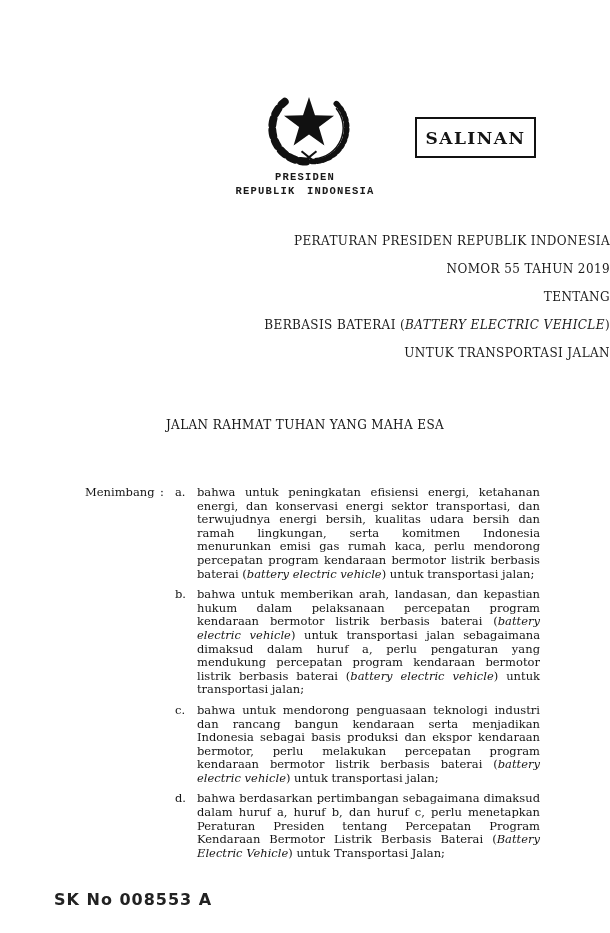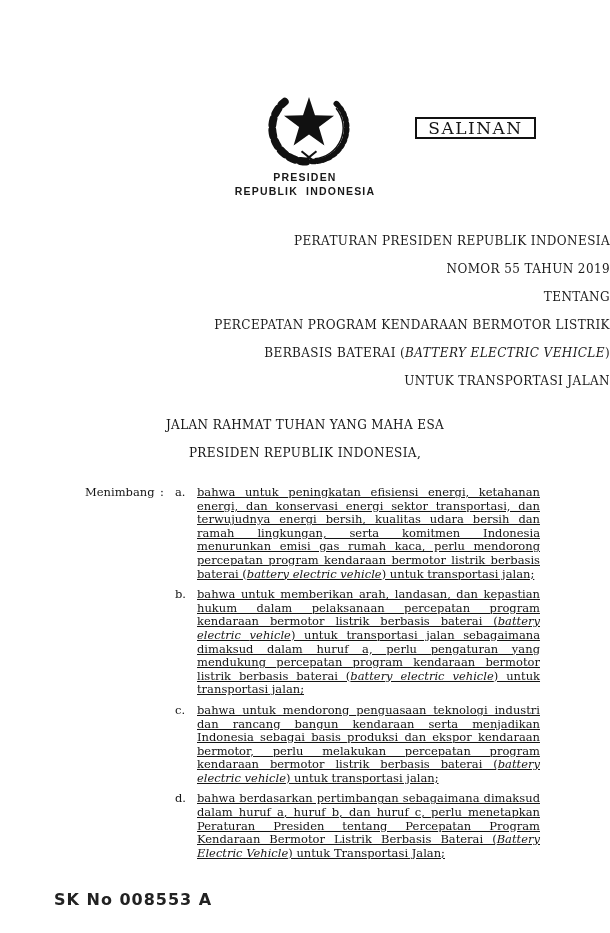--- a/index.html
+++ b/index.html
@@ -13,44 +13,44 @@
     color: #141414;
     font-family: "DejaVu Serif", "Liberation Serif", serif;
     overflow: hidden;
   }
   
   .salinan-box {
     position: absolute;
     left: 415px;
     top: 117px;
     width: 121px;
-    height: 22px;
+    height: 41px;
     border: 2.5px solid #111;
     display: flex;
     align-items: center;
     justify-content: center;
-    font-weight: normal;
+    font-weight: bold;
     font-size: 17px;
     letter-spacing: 1.5px;
     text-align: right;
   }
   .emblem {
     position: absolute;
     left: 253px;
     top: 84px;
     width: 112px;
     height: 84px;
   }
   .presiden-head {
     position: absolute;
     top: 170px;
     left: 0;
     width: 610px;
     text-align: center;
-    font-family: Liberation Sans, sans-serif;
+    font-family: Liberation Mono, monospace;
     font-weight: bold;
     font-size: 10.5px;
     line-height: 14px;
     letter-spacing: 1.2px;
     color: #191919;
   }
   .presiden-head .l2 { word-spacing: 4px; }
   
   .title-block {
     position: absolute;
@@ -86,21 +86,20 @@
   }
   .consider .label { width: 75px; flex: 0 0 75px; }
   .consider .colon { width: 15px; flex: 0 0 15px; }
   .consider .items { flex: 1; }
   .c-item { display: flex; margin-bottom: 7px; }
   .c-item .letter { width: 22px; flex: 0 0 22px; }
   .c-item .text {
     flex: 1;
     text-align: justify;
     text-align-last: left;
-    text-decoration: underline;
   }
   .continuation {
     position: absolute;
     top: 851px;
     left: 0;
     width: 540px;
     text-align: right;
     font-size: 12px;
   }
   .sk-number {
@@ -139,28 +138,26 @@
 
   <div class="presiden-head">
     <div class="l1">PRESIDEN</div>
     <div class="l2">REPUBLIK INDONESIA</div>
   </div>
 
   <div class="title-block">
     <div class="tline">PERATURAN PRESIDEN REPUBLIK INDONESIA</div>
     <div class="tline">NOMOR 55 TAHUN 2019</div>
     <div class="tline">TENTANG</div>
-    <div class="tline">PERCEPATAN PROGRAM KENDARAAN BERMOTOR LISTRIK</div>
     <div class="tline"><span>BERBASIS BATERAI (</span><span class="italic">BATTERY ELECTRIC VEHICLE</span><span>)</span></div>
     <div class="tline">UNTUK TRANSPORTASI JALAN</div>
   </div>
 
   <div class="preamble">
     <div class="tline">JALAN RAHMAT TUHAN YANG MAHA ESA</div>
-    <div class="tline">PRESIDEN REPUBLIK INDONESIA,</div>
   </div>
 
   <div class="consider">
     <div class="label">Menimbang</div>
     <div class="colon">:</div>
     <div class="items">
 
       <div class="c-item">
         <div class="letter">a.</div>
         <div class="text"><span>bahwa untuk peningkatan efisiensi energi, ketahanan energi, dan konservasi energi sektor transportasi, dan terwujudnya energi bersih, kualitas udara bersih dan ramah lingkungan, serta komitmen Indonesia menurunkan emisi gas rumah kaca, perlu mendorong percepatan program kendaraan bermotor listrik berbasis baterai (</span><span class="italic">battery electric vehicle</span><span>) untuk transportasi jalan;</span></div>

